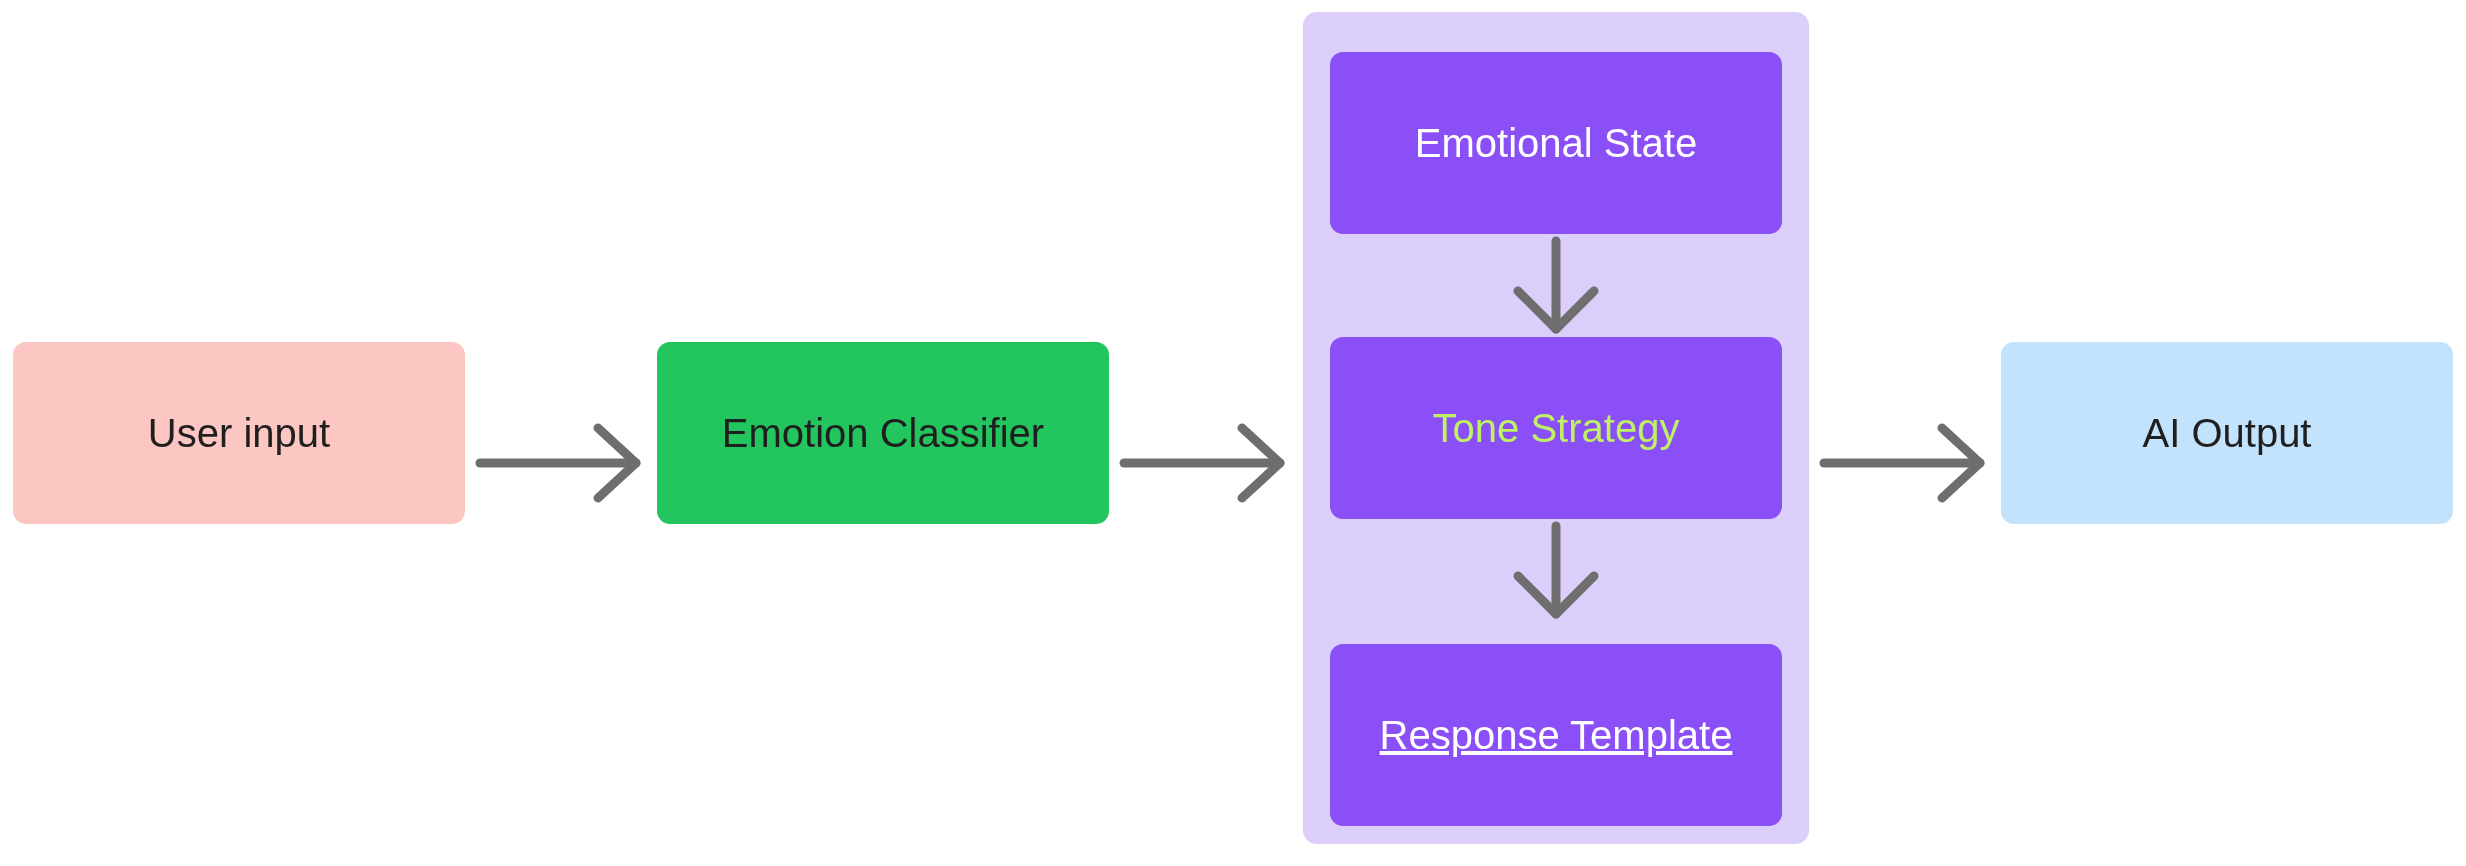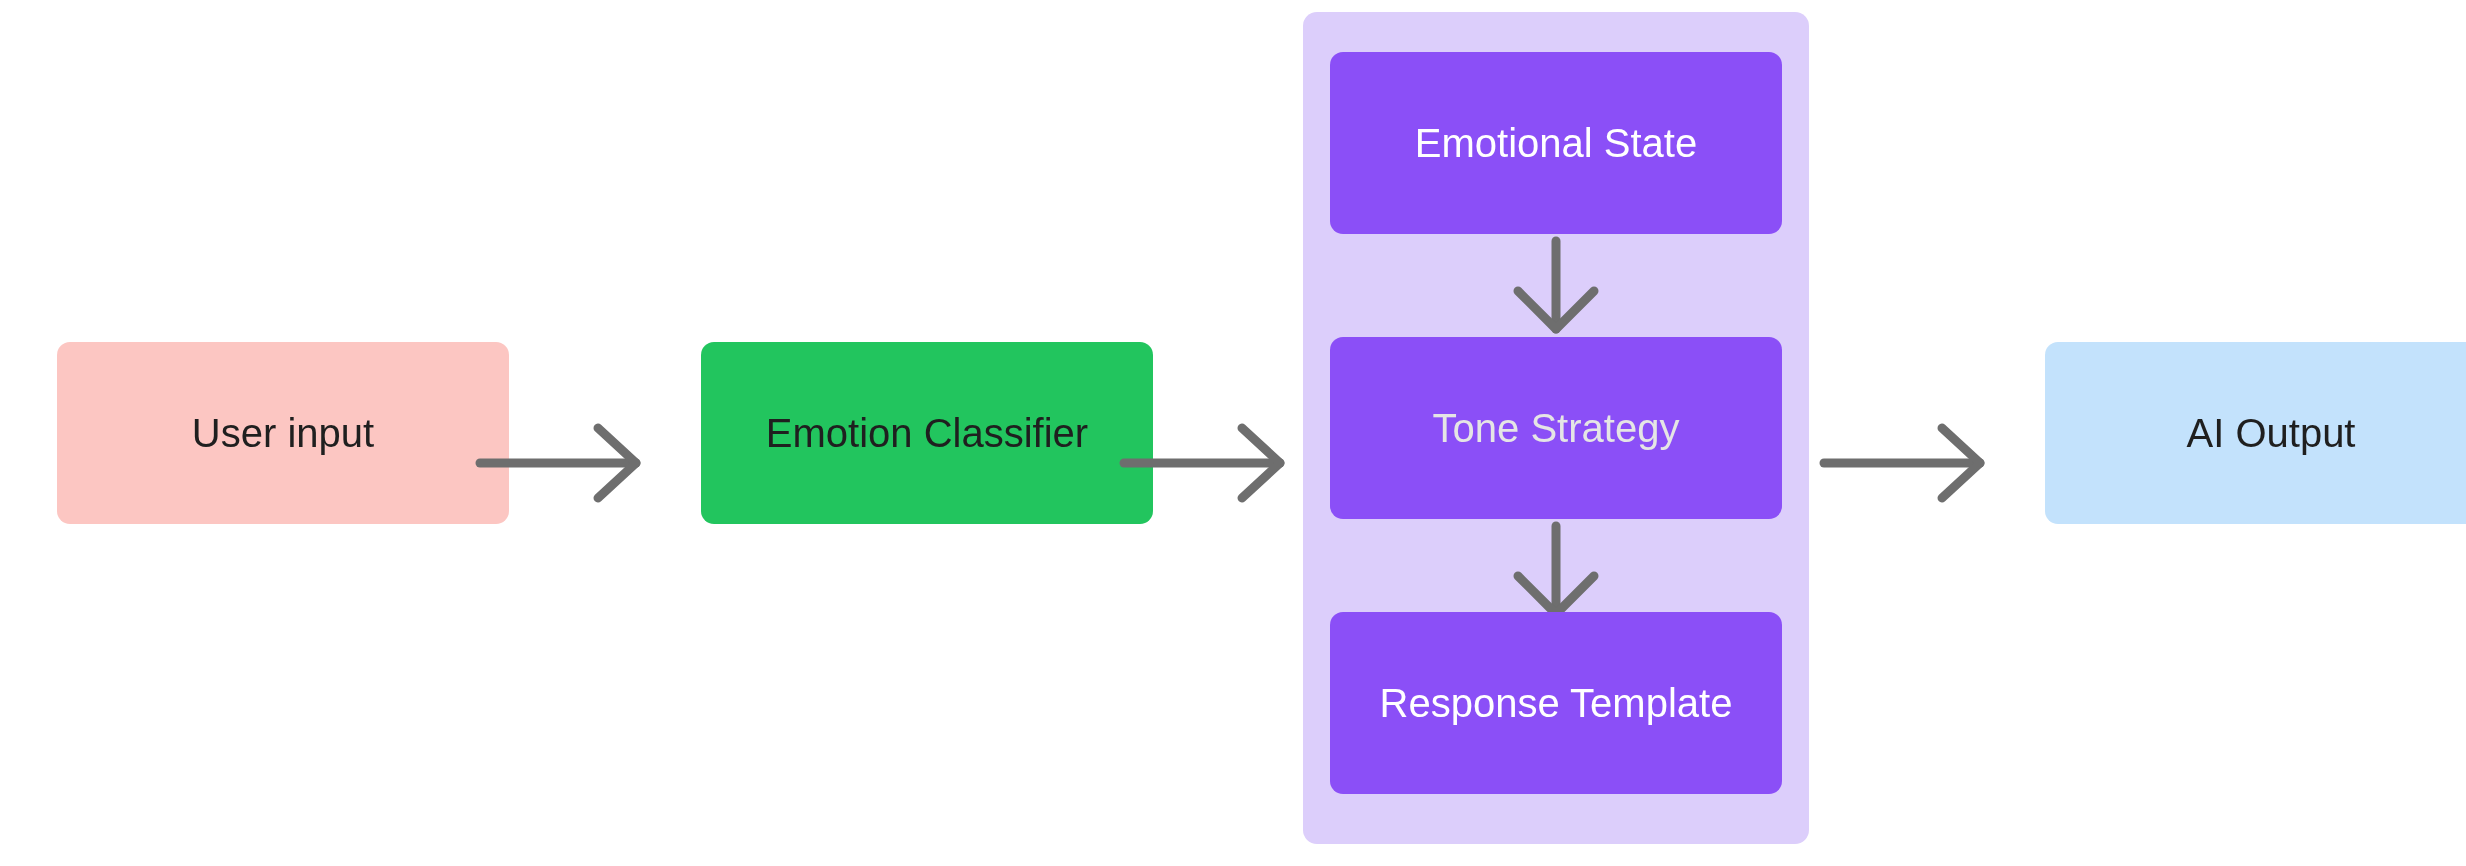--- a/index.html
+++ b/index.html
@@ -21,21 +21,20 @@
   .node {
     position: absolute;
     box-sizing: border-box;
     display: flex;
     align-items: center;
     justify-content: center;
     text-align: center;
     border-radius: 13px;
     line-height: 1.2;
     user-select: none;
-    margin-left: 44px;
   }
   .node-label {
     display: block;
     padding: 0 10px;
     white-space: nowrap;
   }
   
   #node-user-input {
     left: 13px;  top: 342px;  width: 452px;  height: 182px;
     font-size: 40px;
@@ -73,21 +72,21 @@
     font-size: 40px;
     border-radius: 13px;
     display: flex;
     align-items: center;
     justify-content: center;
     box-sizing: border-box;
     user-select: none;
   }
   #node-emotional-state   { top: 40px;  }
   #node-tone-strategy     { top: 325px; }
-  #node-response-template { top: 600px; }
+  #node-response-template { top: 632px; text-decoration: underline; }
 
   
   .arrow {
     position: absolute;
     overflow: visible;
     pointer-events: none;
   }
   .arrow path {
     fill: none;
     stroke: #6e6e6e;
@@ -123,21 +122,21 @@
 
     <div class="group-child" id="node-emotional-state" style="background: rgb(139, 79, 247); color: rgb(255, 255, 255);">
       <span class="node-label">Emotional State</span>
     </div>
 
     <svg class="arrow" id="arrow-3" style="left:197px; top:225px;" width="112" height="100" viewBox="0 0 112 100">
       <path d="M 56 4 L 56 92" style="stroke: rgb(110, 110, 110);"></path>
       <path d="M 18 54 L 56 92 L 94 54" style="stroke: rgb(110, 110, 110);"></path>
     </svg>
 
-    <div class="group-child" id="node-tone-strategy" style="background: rgb(139, 79, 247); color: #e5e5e5;">
+    <div class="group-child" id="node-tone-strategy" style="background: rgb(139, 79, 247); color: #bef264;">
       <span class="node-label">Tone Strategy</span>
     </div>
 
     <svg class="arrow" id="arrow-4" style="left:197px; top:510px;" width="112" height="100" viewBox="0 0 112 100">
       <path d="M 56 4 L 56 92" style="stroke: rgb(110, 110, 110);"></path>
       <path d="M 18 54 L 56 92 L 94 54" style="stroke: rgb(110, 110, 110);"></path>
     </svg>
 
     <div class="group-child" id="node-response-template" style="background: rgb(139, 79, 247); color: rgb(255, 255, 255);">
       <span class="node-label">Response Template</span>

